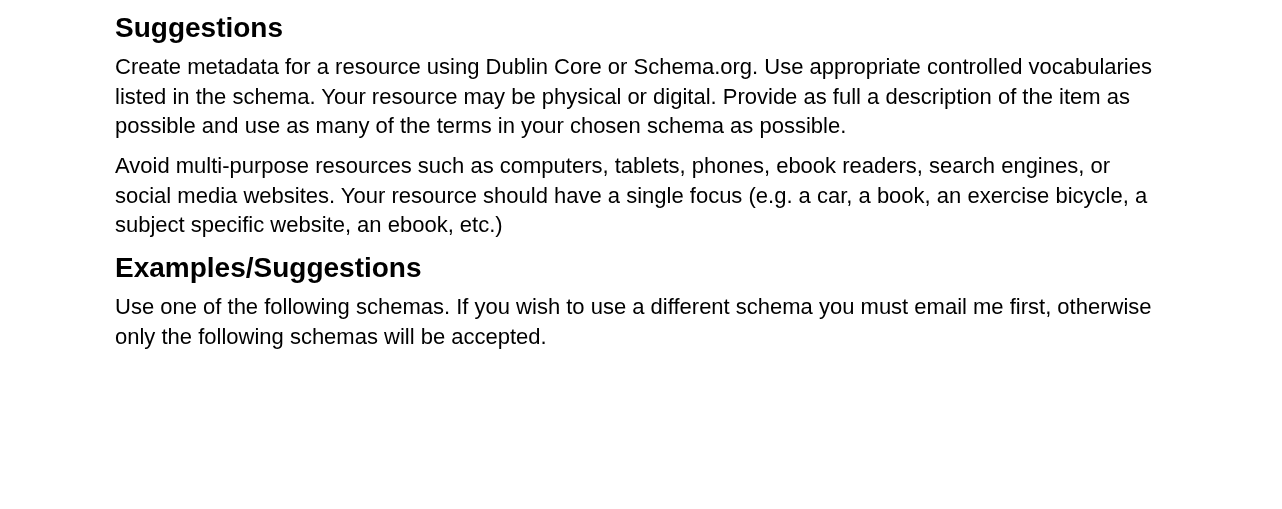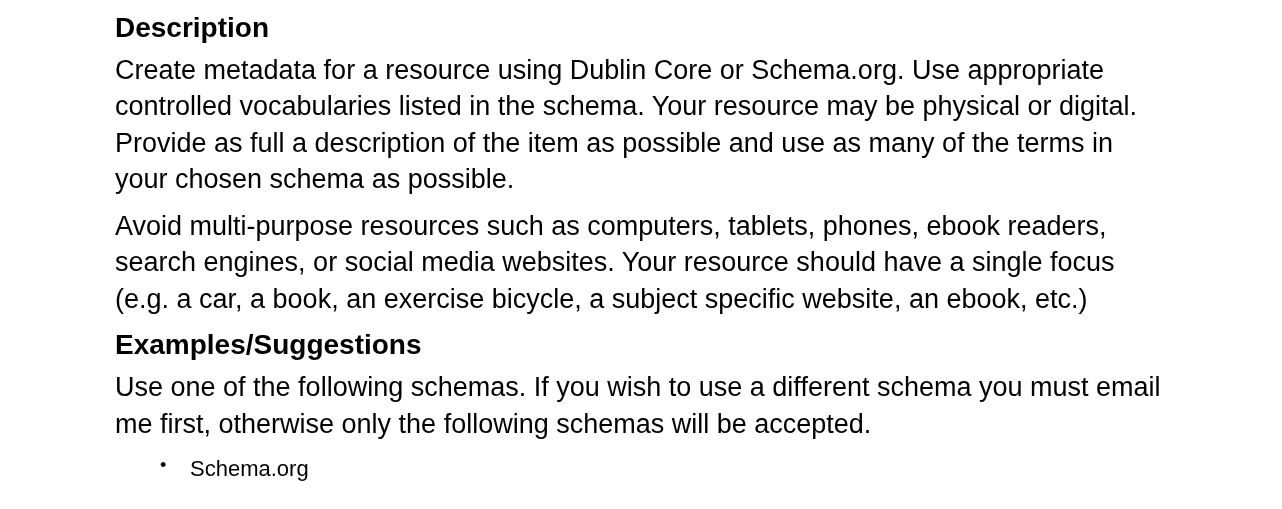--- a/index.html
+++ b/index.html
@@ -17,21 +17,21 @@
     h2 {
       font-size: 28px;
       font-weight: bold;
       margin-bottom: 8px;
       margin-top: 0;
     }
     h2.section-2 {
       margin-top: 12px;
     }
     p {
-      font-size: 27px;
+      font-size: 22px;
       line-height: 1.35;
       margin-bottom: 10px;
     }
     ul {
       list-style: none;
       padding-left: 45px;
       margin-top: 4px;
     }
     li {
       font-size: 22px;
@@ -44,21 +44,20 @@
       content: "•";
       position: absolute;
       left: 0;
       top: 0;
       font-size: 18px;
     }
   </style>
 </head>
 <body>
 
-<h2>Description</h2>
+<h2>Suggestions</h2>
 <p>Create metadata for a resource using Dublin Core or Schema.org. Use appropriate controlled vocabularies listed in the schema. Your resource may be physical or digital. Provide as full a description of the item as possible and use as many of the terms in your chosen schema as possible.</p>
 <p>Avoid multi-purpose resources such as computers, tablets, phones, ebook readers, search engines, or social media websites. Your resource should have a single focus (e.g. a car, a book, an exercise bicycle, a subject specific website, an ebook, etc.)</p>
 
 <h2 class="section-2">Examples/Suggestions</h2>
 <p>Use one of the following schemas. If you wish to use a different schema you must email me first, otherwise only the following schemas will be accepted.</p>
 <ul>
-  <li>Schema.org</li>
 </ul>
 
 </body></html>

